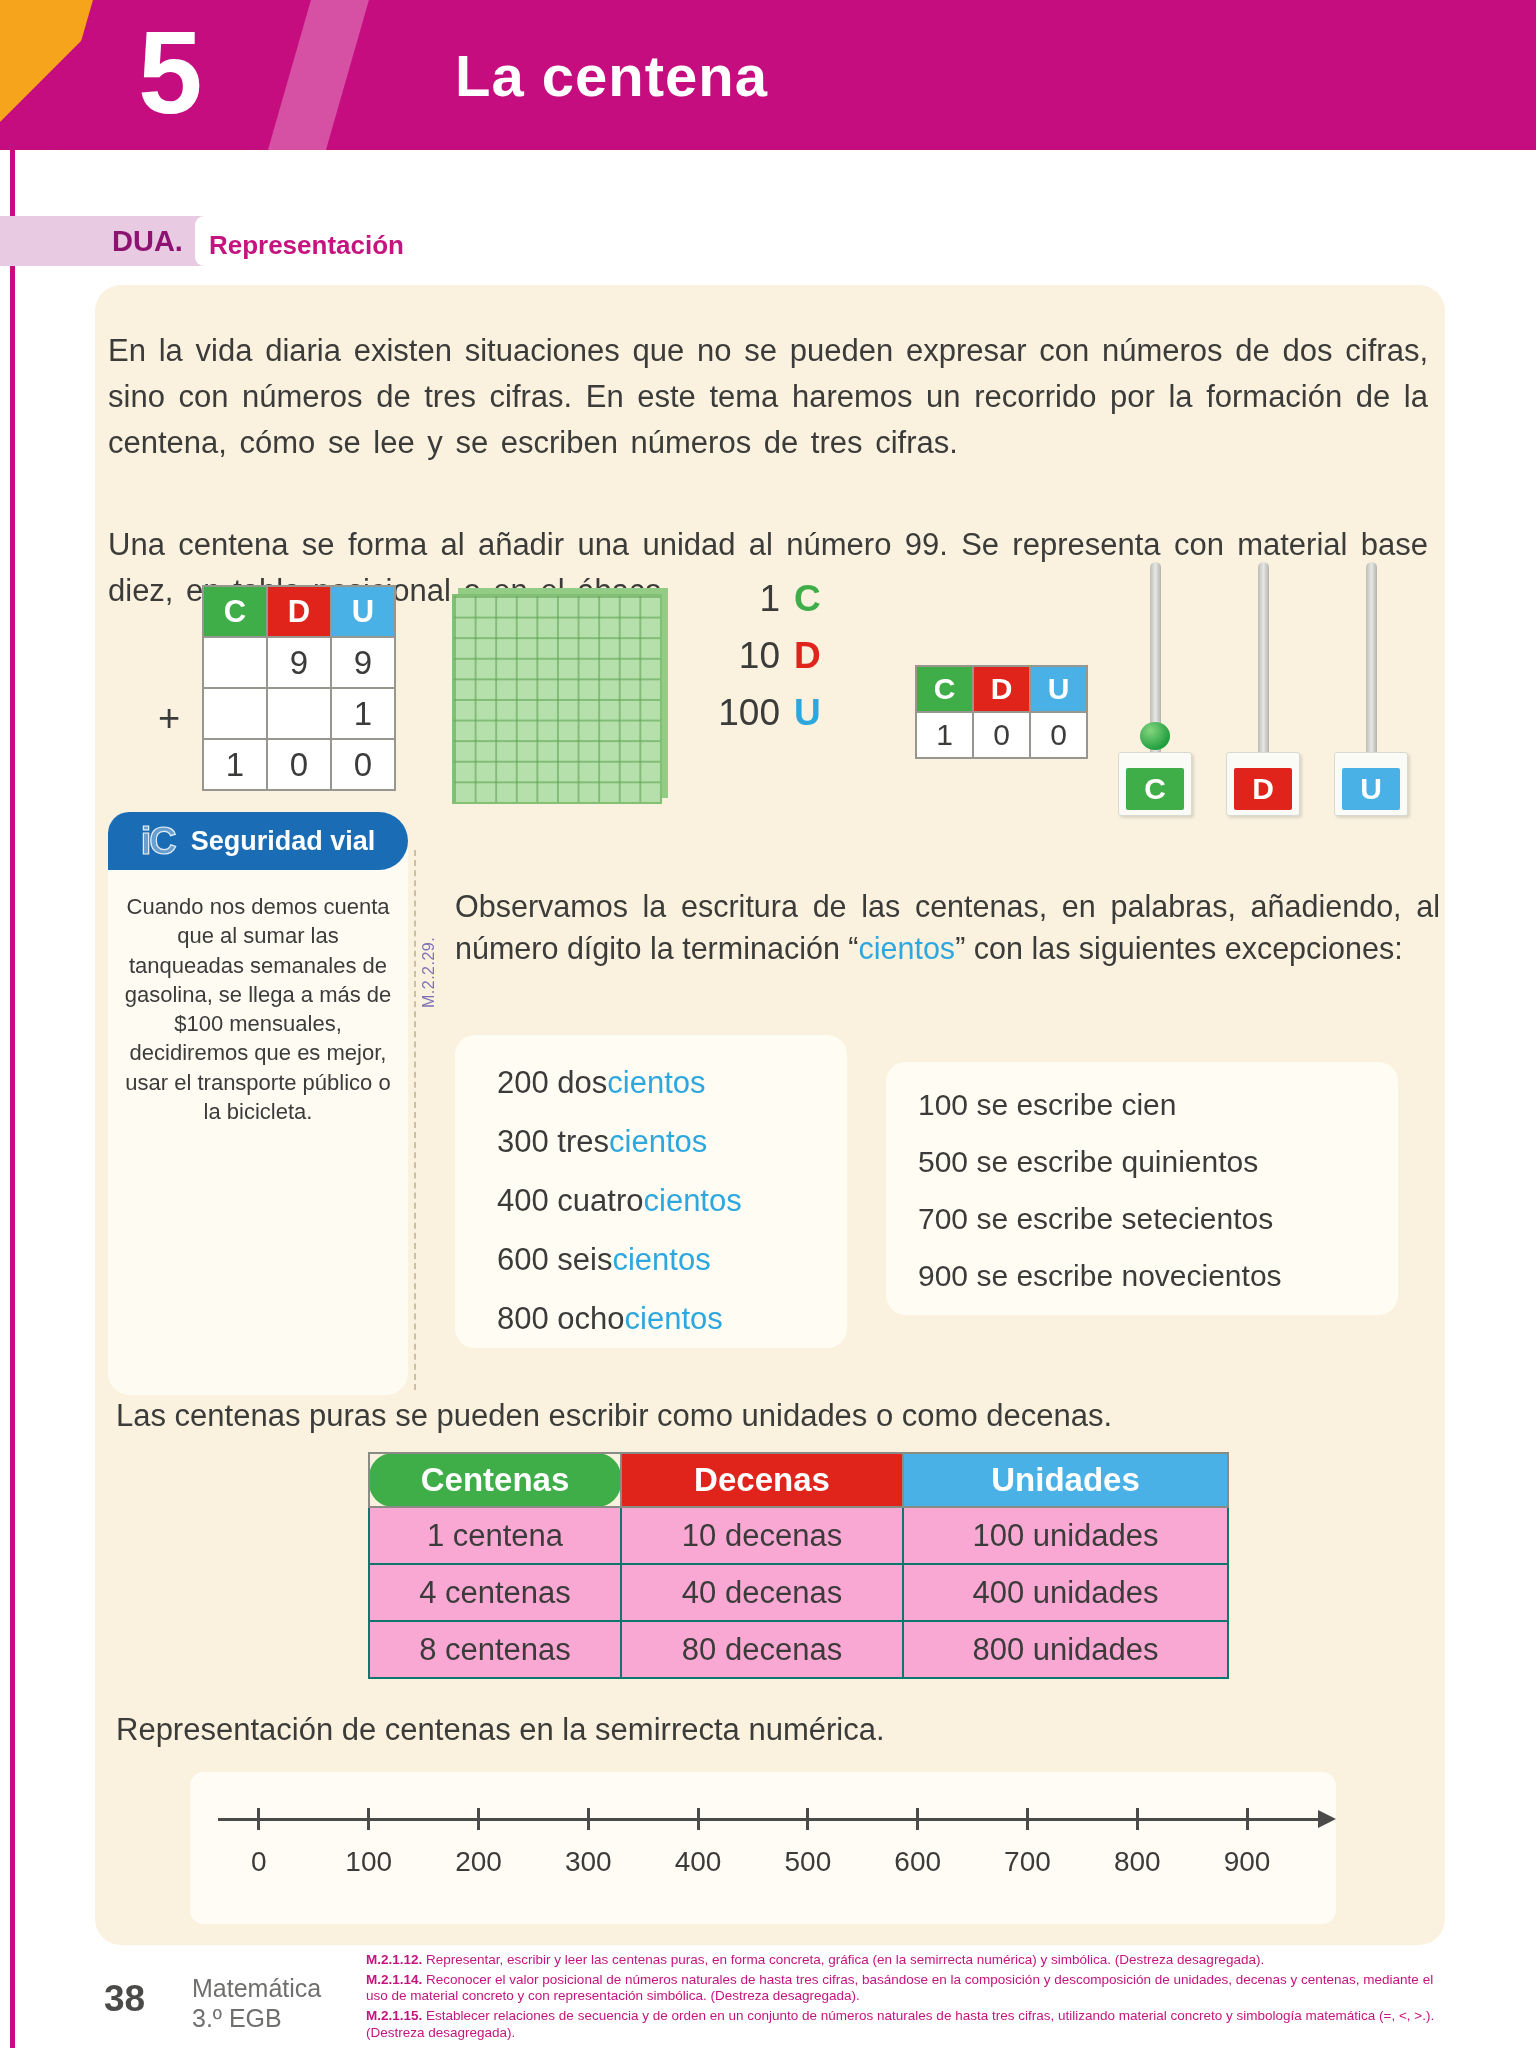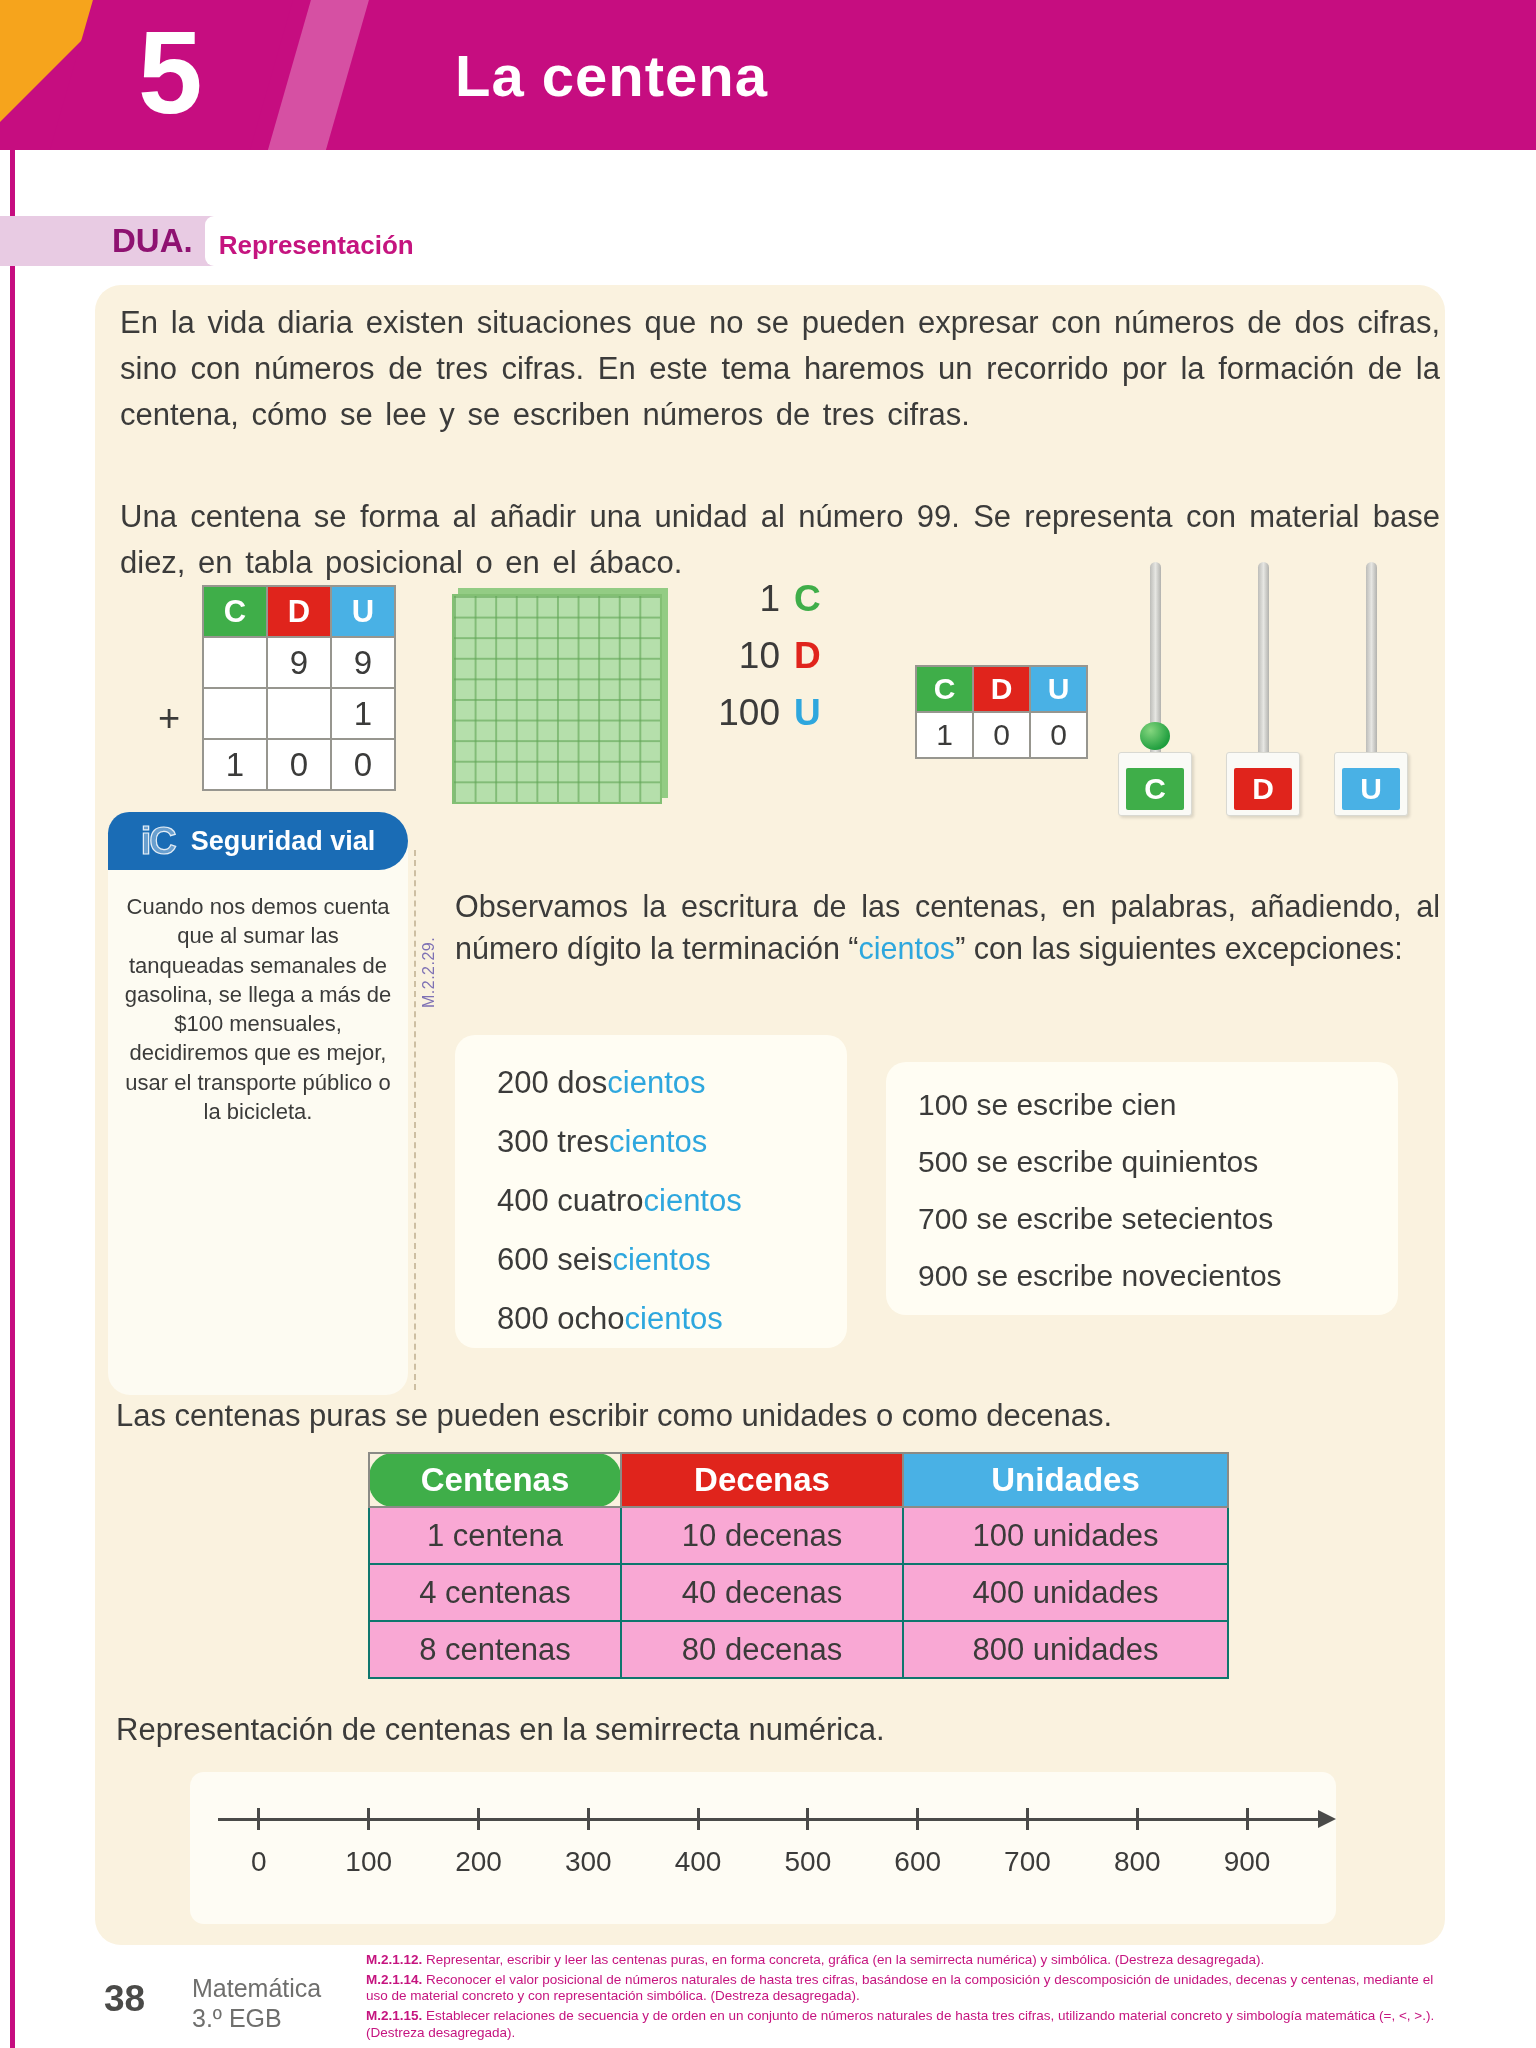--- a/index.html
+++ b/index.html
@@ -19,30 +19,30 @@
   .banner-stripe { position:absolute; top:-25px; left:288px; width:58px; height:210px;
     background:rgba(255,255,255,0.28); transform:skewX(-16deg); }
   .lesson-number { position:absolute; left:138px; top:6px; font-size:116px; font-weight:bold; color:#fff; }
   .lesson-title { position:absolute; left:455px; top:0; height:150px; display:flex; align-items:center;
     font-size:58px; font-weight:bold; color:#fff; letter-spacing:1px; }
 
   
   .dua-band { position:absolute; top:216px; left:0; width:404px; height:50px;
     background:#E8CBE3; border-radius:0 12px 12px 0;
     display:flex; align-items:center; gap:12px; padding-left:112px; }
-  .dua-prefix { font-weight:bold; font-size:33px; color:#8E1271; }
+  .dua-prefix { font-weight:bold; font-size:29px; color:#8E1271; }
   .dua-pill { background:#fff; border-radius:9px; padding:14px 14px 5px; font-weight:bold; font-size:26px; color:#C5147F; }
 
   
   .cream { position:absolute; top:285px; left:95px; width:1350px; height:1660px;
     background:#FAF2DF; border-radius:26px; }
   .edge-line { position:absolute; left:10px; top:150px; width:5px; height:1898px; background:#C60D80; }
 
-  .para { position:absolute; left:120px; width:1320px; font-size:31px; line-height:1.48;
-    text-align:justify; word-spacing:4px; }
+  .para { position:absolute; left:108px; width:1320px; font-size:31px; line-height:1.48;
+    text-align:justify; word-spacing:4px;margin-top:28px; }
   .p1 { top:300px; }
   .p2 { top:494px; }
 
   
   .pv-sum { position:absolute; left:202px; top:585px; }
   .pv-table { border-collapse:collapse; }
   .pv-table th, .pv-table td { width:64px; height:51px; border:2px solid #97968f;
     text-align:center; vertical-align:middle; font-size:33px; background:#fff; }
   .pv-table th { color:#fff; font-weight:bold; font-size:31px; }
   .h-green { background:#3FAE49 !important; }

